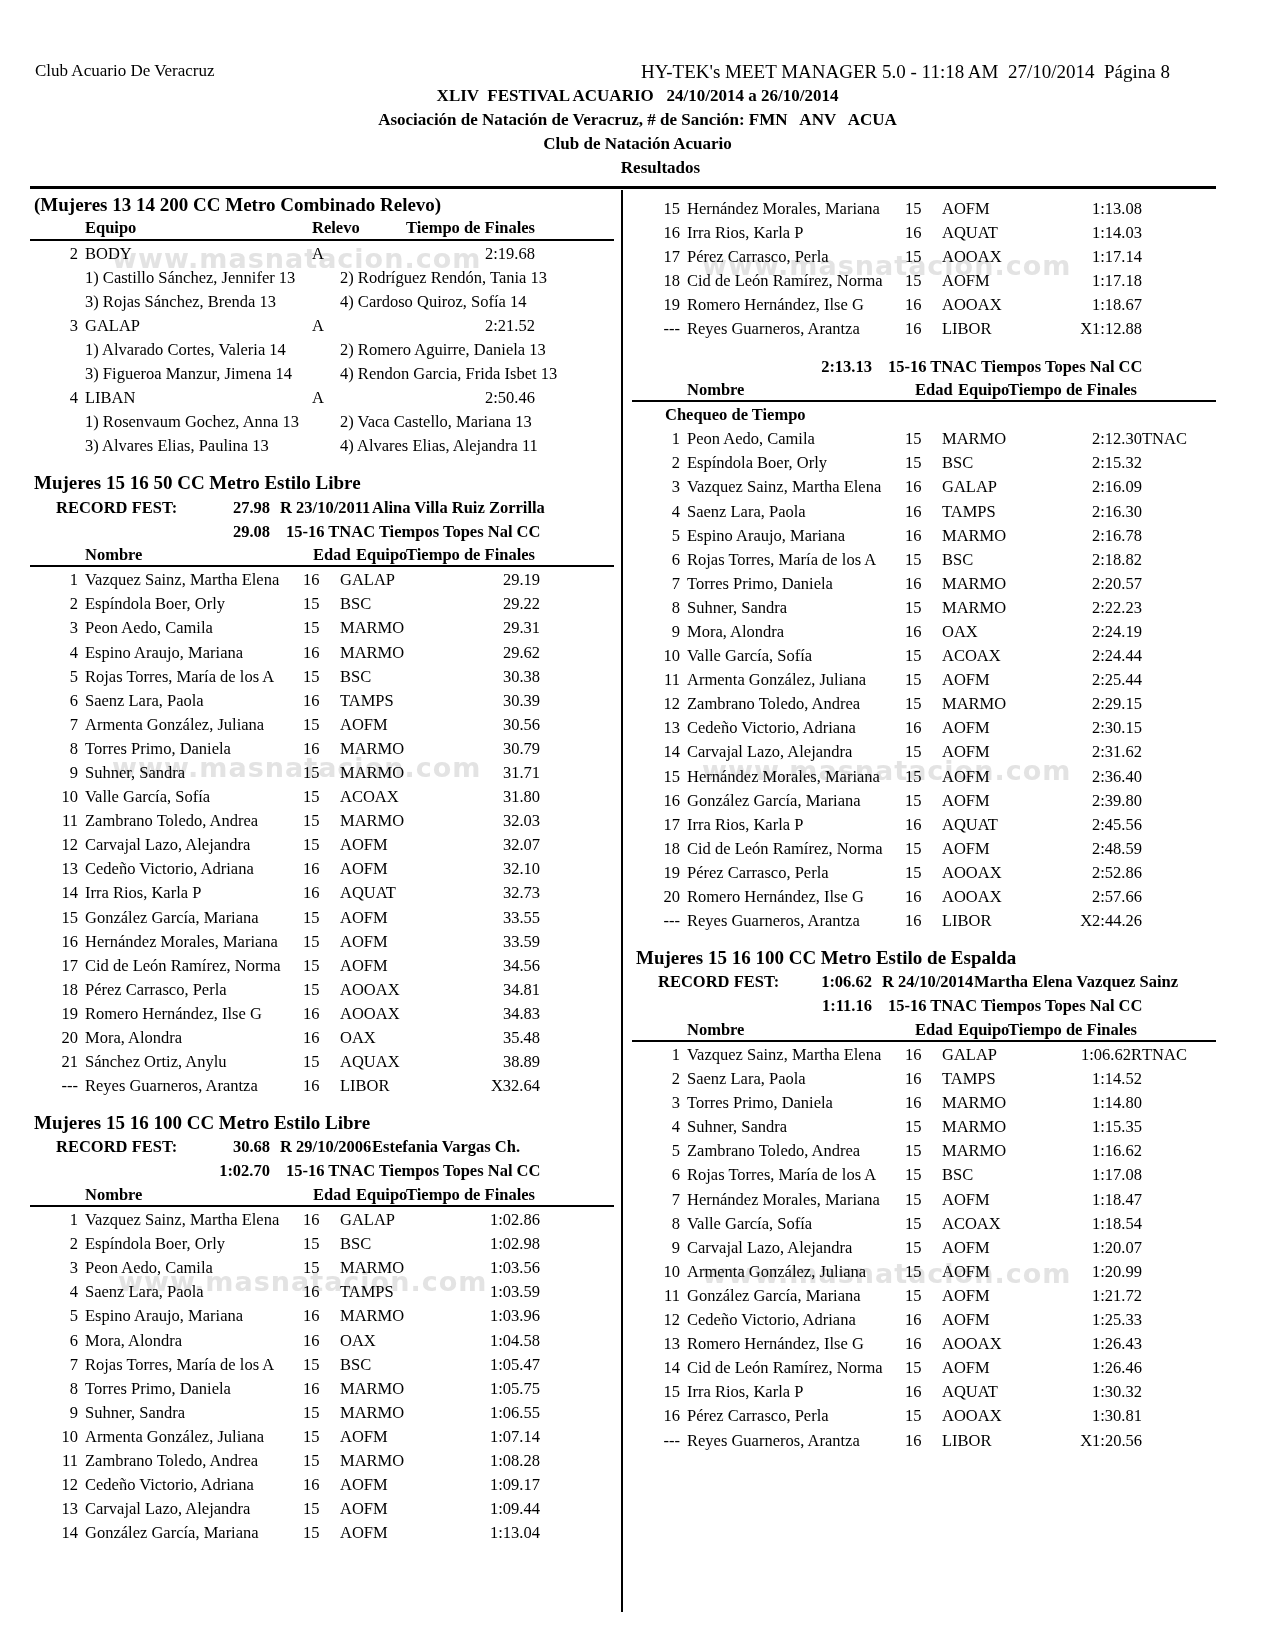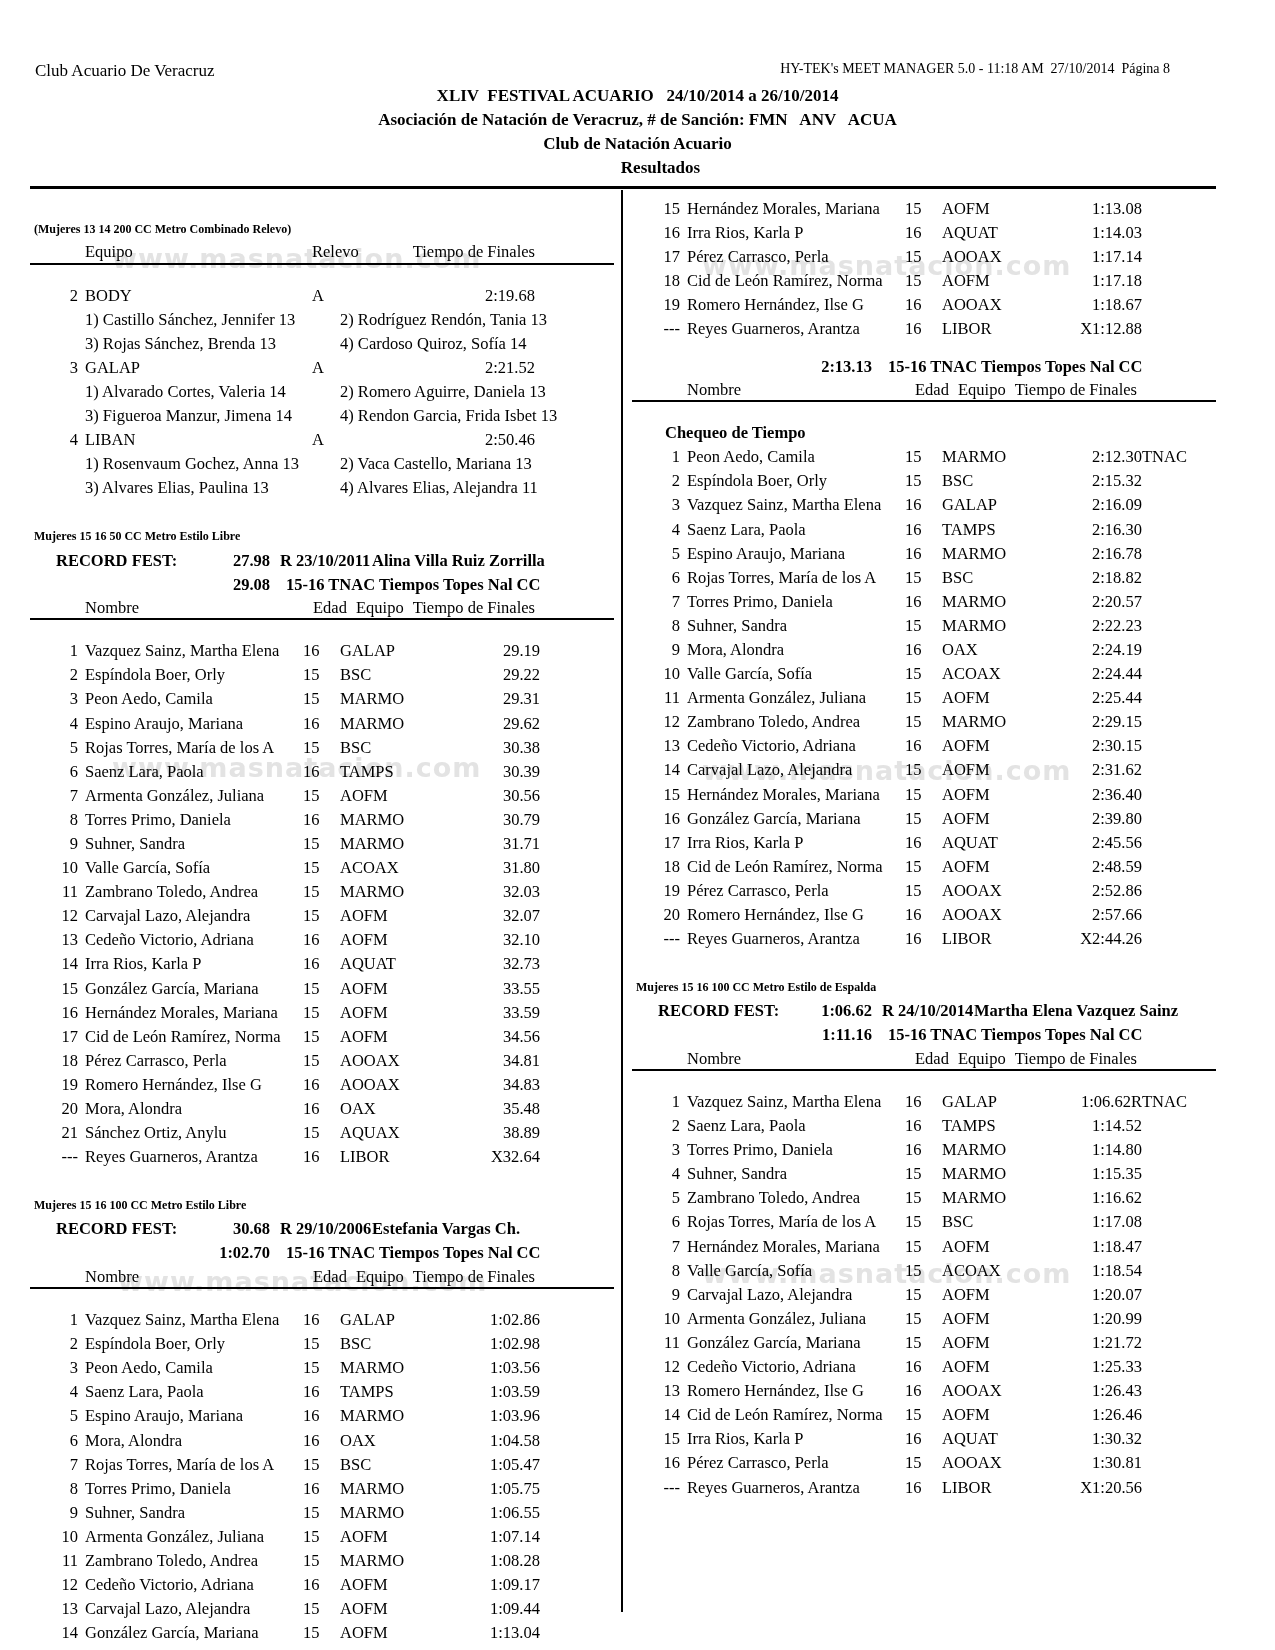--- a/index.html
+++ b/index.html
@@ -1,51 +1,51 @@
 <!DOCTYPE html>
 <html><head>
 <meta charset="utf-8">
 <style>
   html,body{margin:0;padding:0;background:#ffffff;}
   body{width:1275px;height:1650px;position:relative;font-family:"Liberation Serif",serif;color:#000;}
   .pre{white-space:pre;}
 
   
   .hdr-left{position:absolute;left:35px;top:61px;font-size:17px;}
-  .hdr-right{position:absolute;left:640px;top:61px;width:530px;text-align:right;font-size:14px;}
+  .hdr-right{position:absolute;left:640px;top:61px;width:530px;text-align:right;font-size:19px;}
   .hdr-c1{position:absolute;left:0;top:86px;width:1275px;text-align:center;font-size:17px;font-weight:bold;}
   .hdr-c2{position:absolute;left:0;top:110px;width:1275px;text-align:center;font-size:17px;font-weight:bold;}
   .hdr-c3{position:absolute;left:0;top:134px;width:1275px;text-align:center;font-size:17px;font-weight:bold;}
   .hdr-c4{position:absolute;left:0;top:158px;width:1275px;text-align:center;font-size:17px;font-weight:bold;padding-left:23px;}
   .top-rule{position:absolute;left:30px;top:186px;width:1186px;height:3px;background:#000;}
   .divider{position:absolute;left:621px;top:190px;width:2px;height:1422px;background:#000;}
 
   
   .wm{position:absolute;font-family:"DejaVu Sans",sans-serif;font-size:27px;font-weight:bold;
       color:#e3e3e3;letter-spacing:1px;z-index:0;}
 
   
   .col{position:absolute;top:193px;width:584px;font-size:16.5px;line-height:24.1px;z-index:1;}
   #col-left{left:30px;}
   #col-right{left:632px;padding-top:4px;}
   .event{margin-top:13px;}
   .event.first{margin-top:0;}
-  .evtitle{font-weight:bold;padding-left:4px;font-size:12px;white-space:pre;margin-top:24px;}
+  .evtitle{font-weight:bold;padding-left:4px;font-size:19px;white-space:pre;}
   .subhead{font-weight:bold;padding-left:33px;}
 
   .recline{display:flex;font-weight:bold;white-space:pre;}
   .ind{width:26px;flex:none;}
   .reclabel{width:130px;flex:none;}
   .rectime{width:84px;flex:none;text-align:right;}
   .recrest{margin-left:10px;width:92px;flex:none;}
   .recholder{flex:1;}
   .qualtext{margin-left:16px;}
 
   .thead{position:relative;height:21.5px;line-height:21.5px;border-bottom:2.6px solid #000;
-         font-weight:normal;margin-bottom:19px;font-size:16.5px;}
+         font-weight:bold;margin-bottom:1px;font-size:16.5px;}
   .th-name{position:absolute;left:55px;}
   .th-age{position:absolute;left:283px;}
   .th-team{position:absolute;left:326px;}
   .th-time{position:absolute;right:79px;}
   .th-equipo{position:absolute;left:55px;}
   .th-relevo{position:absolute;left:282px;}
 
   .row{display:flex;white-space:pre;}
   .c-place{width:48px;flex:none;text-align:right;}
   .c-sp{width:7px;flex:none;}

